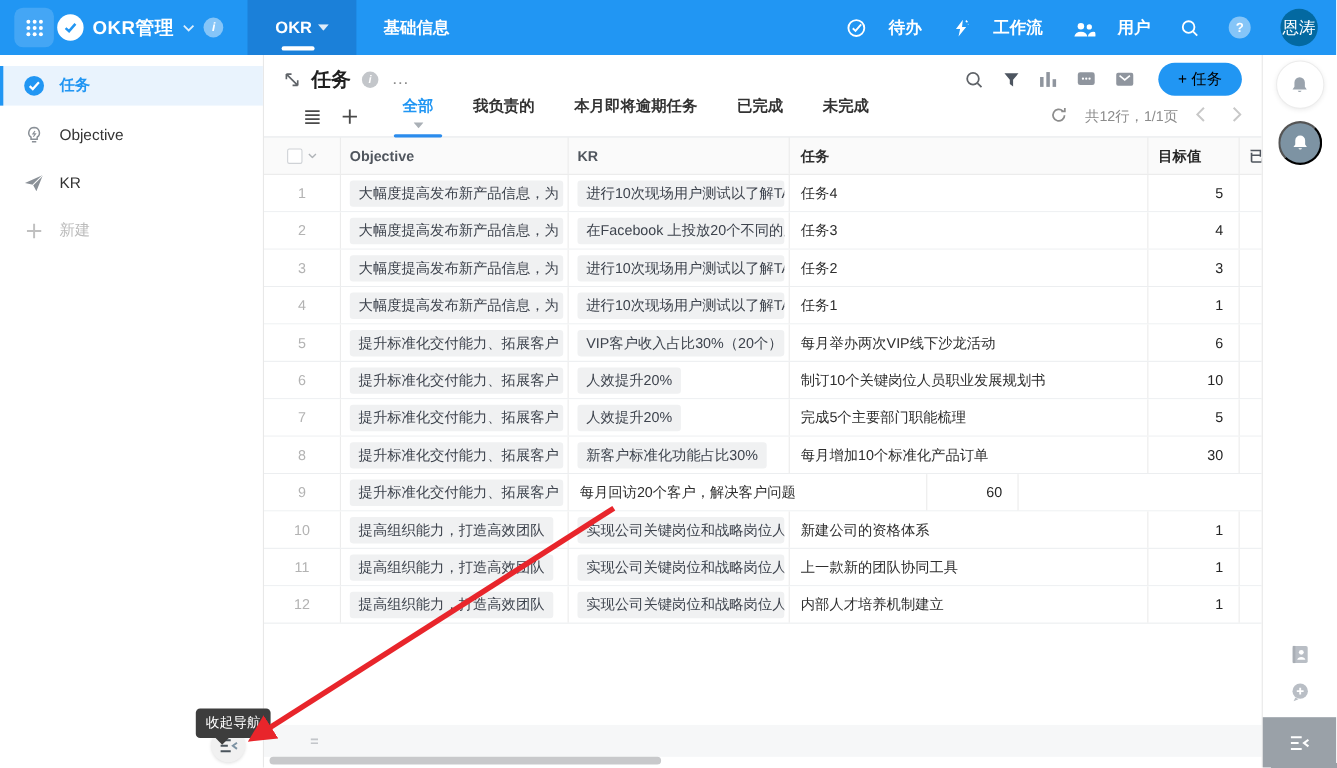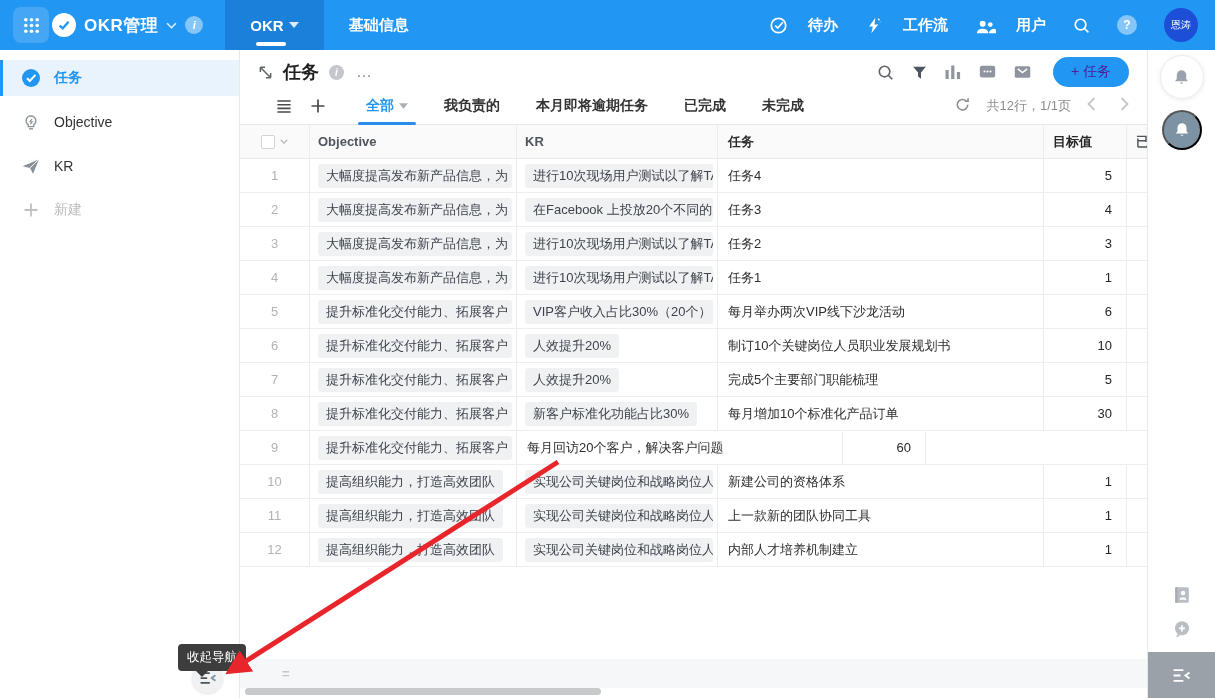--- a/index.html
+++ b/index.html
@@ -22,21 +22,21 @@
   .topnav-item { position:relative; height:50px; display:flex; align-items:center; gap:5px;
                  padding:0 25px; font-size:15px; font-weight:600; cursor:pointer; }
   .topnav-item.active { background:#1b80d9; }
   .nav-underline { position:absolute; left:50%; transform:translateX(-60%); bottom:4px;
                    width:30px; height:4px; border-radius:2px; background:#fff; }
   .nav-right { margin-left:auto; display:flex; align-items:center; gap:27px; padding-right:17px; }
   .nav-link { display:flex; align-items:flex-end; gap:20px; font-size:15px; font-weight:600; cursor:pointer; }
   .nav-iconbtn { display:flex; cursor:pointer; }
   .nav-help { width:20px; height:20px; border-radius:50%; background:rgba(255,255,255,.45); color:#fff;
               font-size:12px; font-weight:bold; display:flex; align-items:center; justify-content:center; cursor:pointer; }
-  .avatar { width:34px; height:34px; border-radius:50%; background:#1d4ed8; color:#fff; font-size:10px;
+  .avatar { width:34px; height:34px; border-radius:50%; background:#0369a1; color:#fff; font-size:15px;
             display:flex; align-items:center; justify-content:center; cursor:pointer; }
 
   
   .sidebar { position:absolute; left:0; top:50px; width:240px; height:648px; background:#fff;
              border-right:1px solid #e8e8e8; padding-top:10px; }
   .side-item { position:relative; height:36px; margin-bottom:8px; display:flex; align-items:center;
                gap:13px; padding-left:21px; font-size:14px; color:#333; cursor:pointer; }
   .side-item .icn { width:20px; display:flex; justify-content:center; }
   .side-item.active { background:#e9f3fd; color:#2196f3; font-weight:600; }
   .side-item.active::before { content:""; position:absolute; left:0; top:0; bottom:0; width:3px; background:#2196f3; }
@@ -44,28 +44,28 @@
 
   
   .main { position:absolute; left:240px; top:50px; width:907px; height:648px; background:#fff; }
   .head1 { height:38px; display:flex; align-items:center; padding:6px 18px 0 18px; gap:10px; }
   .vtitle { font-size:18px; font-weight:bold; color:#1f1f1f; }
   .info-dot { width:15px; height:15px; border-radius:50%; background:#c3c6ca; color:#fff; font-size:10px;
               font-style:italic; font-weight:bold; display:flex; align-items:center; justify-content:center; cursor:pointer; }
   .more-dots { color:#8c8c8c; font-size:16px; letter-spacing:1px; cursor:pointer; margin-left:2px; }
   .head1-right { margin-left:auto; display:flex; align-items:center; gap:18px; }
   .tool-icn { display:flex; cursor:pointer; }
-  .btn-add { height:30px; border:none; border-radius:15px; background:#2196f3; color:#4c1d95; font-size:14px;
+  .btn-add { height:30px; border:none; border-radius:15px; background:#2196f3; color:#000000; font-size:14px;
              padding:0 18px; margin-left:4px; cursor:pointer; font-family:inherit; }
 
   .head2 { position:relative; height:37px; display:flex; align-items:center; border-bottom:1px solid #e4e7ea; padding-left:36px; }
   .h2-icn { display:flex; cursor:pointer; }
   .h2-icn + .h2-icn { margin-left:18px; }
   .tabs { display:flex; align-items:stretch; height:37px; margin-left:40px; gap:36px; }
-  .tab { position:relative; display:flex; align-items:center; gap:5px; font-size:14px; font-weight:600; color:#333; cursor:pointer; }
+  .tab { position:relative; display:flex; align-items:center; gap:5px; font-size:14px; font-weight:600; color:#333; cursor:pointer;flex-direction:column; }
   .tab .caret { display:none; }
   .tab.has-dropdown .caret { display:inline-flex; }
   .tab.active { color:#2196f3; }
   .tab .tab-line { display:none; }
   .tab.active .tab-line { display:block; position:absolute; left:-8px; right:-8px; bottom:0; height:3px;
                           background:#2b8ced; border-radius:2px; }
   .head2-right { margin-left:auto; display:flex; gap:16px; padding-right:18px; }
   .page-summary { font-size:13px; color:#8c8c8c; }
   .pg-arrow { display:flex; cursor:pointer; }
   .pg-arrow.next { margin-left:8px; }

